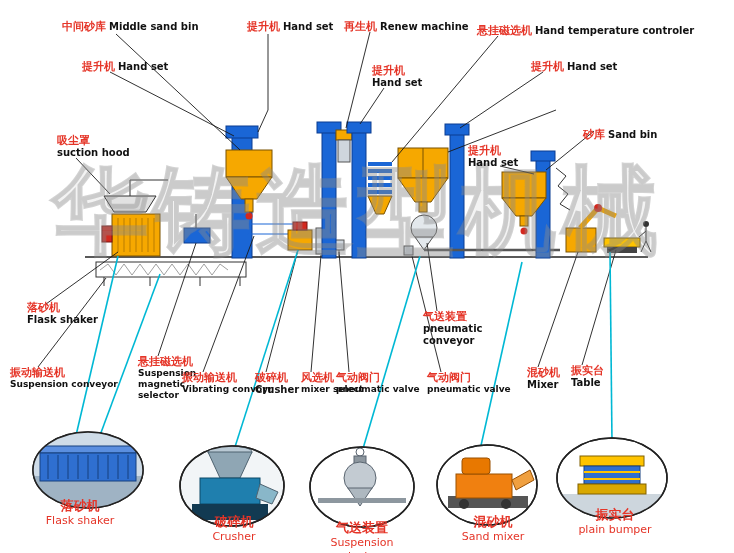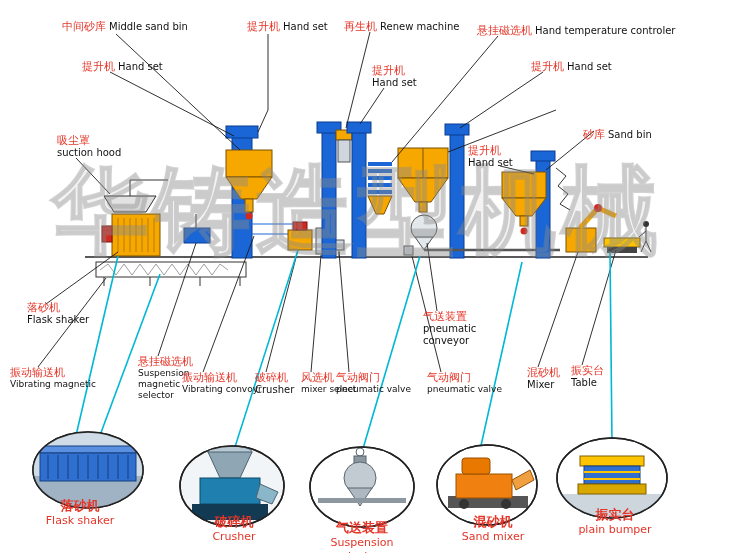--- a/index.html
+++ b/index.html
@@ -2,21 +2,21 @@
 <html><head>
 <meta charset="utf-8">
 <style>
   html,body{margin:0;padding:0;background:#fff;font-family:"DejaVu Sans",sans-serif;}
   .stage{position:relative;width:734px;height:553px;background:#fff;overflow:hidden;}
   .layer{position:absolute;inset:0;}
   svg.layer{z-index:1;}
   .watermark{position:absolute;left:52px;top:148px;z-index:2;font-size:96px;font-weight:bold;
     letter-spacing:6px;white-space:nowrap;pointer-events:none;user-select:none;
     color:rgba(140,140,140,0.10);-webkit-text-stroke:2px rgba(140,140,140,0.38);}
-  .lbl{position:absolute;z-index:3;font-size:11px;line-height:1.2;white-space:nowrap;}
+  .lbl{position:absolute;z-index:3;font-size:11px;line-height:1.2;white-space:nowrap;font-weight:bold;}
   .lbl .zh{color:#e53528;}
   .lbl .en{color:#111;font-size:10px;}
   .lbl.inline .zh{margin-right:3px;}
   .lbl.stack span{display:block;}
   .lbl .en.sm{font-size:9px;}
   .lbl.wrap62{width:62px;white-space:normal;}
   .lbl.wrap58{width:58px;white-space:normal;}
   .photo-lbl{position:absolute;z-index:3;text-align:center;line-height:1.25;}
   .photo-lbl .zh{display:block;color:#e53528;font-size:13px;font-weight:bold;}
   .photo-lbl .en{display:block;color:#e53528;font-size:11px;}
@@ -316,21 +316,21 @@
   <div class="lbl stack" style="left:468px;top:144px">
     <span class="zh">提升机</span>
       <span class="en">Hand set</span>
   </div>
   <div class="lbl stack" style="left:27px;top:301px">
     <span class="zh">落砂机</span>
       <span class="en">Flask shaker</span>
   </div>
   <div class="lbl stack" style="left:10px;top:366px">
     <span class="zh">振动输送机</span>
-      <span class="en sm">Vibrating magnetic</span>
+      <span class="en sm">Suspension conveyor</span>
   </div>
   <div class="lbl stack wrap62" style="left:138px;top:355px">
     <span class="zh">悬挂磁选机</span>
       <span class="en sm">Suspension magnetic selector</span>
   </div>
   <div class="lbl stack" style="left:182px;top:371px">
     <span class="zh">振动输送机</span>
       <span class="en sm">Vibrating convoyr</span>
   </div>
   <div class="lbl stack" style="left:255px;top:371px">

